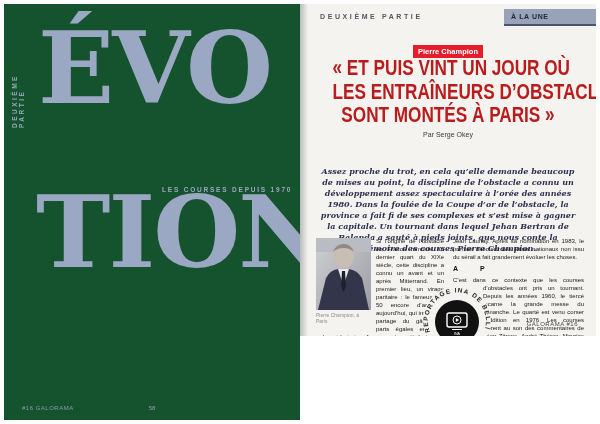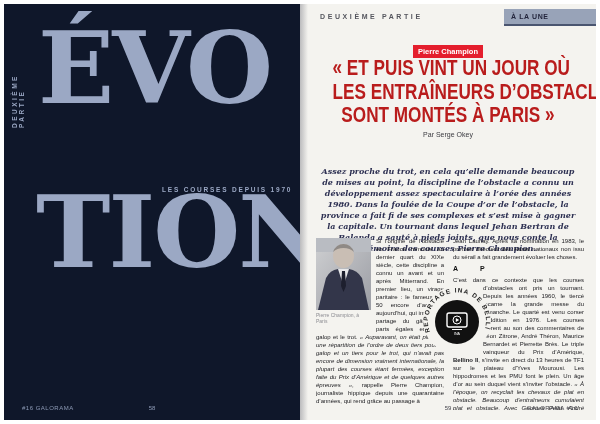--- a/index.html
+++ b/index.html
@@ -1,37 +1,37 @@
 <!DOCTYPE html>
 <html><head>
 <meta charset="utf-8">
 <style>
   html,body{margin:0;padding:0;background:#ffffff;}
   *{box-sizing:border-box;}
   .spread{position:relative;width:600px;height:424px;background:#ffffff;overflow:hidden;
           font-family:"Liberation Sans",sans-serif;}
 
   
-  .page-left{position:absolute;left:4px;top:4px;width:296px;height:416px;background:#0f172a;overflow:hidden;}
+  .page-left{position:absolute;left:4px;top:4px;width:296px;height:416px;background:#14532d;overflow:hidden;}
   .vertical-kicker{position:absolute;left:7px;top:34px;height:90px;
       writing-mode:vertical-rl;transform:rotate(180deg);
       font-size:6.5px;font-weight:bold;letter-spacing:2.5px;color:#9ba8c4;}
   .big-letter-row{position:absolute;font-family:"DejaVu Serif",serif;font-weight:bold;
       font-size:100px;line-height:1;color:#9ba8c4;letter-spacing:-2px;white-space:nowrap;}
   .row-evo{left:34px;top:14px;}
   .row-lu{left:10px;top:96px;}
   .row-tion{left:12px;top:178px;margin-left:20px;}
   .left-subtitle{position:absolute;left:158px;top:182px;font-size:6.5px;font-weight:bold;
       letter-spacing:1.8px;color:#9ba8c4;}
   .left-footer{position:absolute;left:0;right:0;bottom:5px;height:10px;font-size:6px;color:#8d9ab6;}
   .left-footer .issue{position:absolute;left:18px;letter-spacing:.5px;}
   .left-footer .pageno{position:absolute;left:0;right:0;text-align:center;}
 
   
-  .page-right{position:absolute;left:300px;top:4px;width:296px;height:416px;background:#f4f3ef;overflow:hidden;}
+  .page-right{position:absolute;left:300px;top:4px;width:296px;height:332px;background:#f4f3ef;overflow:hidden;}
   .page-right::before{content:"";position:absolute;left:0;top:0;bottom:0;width:8px;
       background:linear-gradient(to right,rgba(40,42,60,.28),rgba(40,42,60,0));pointer-events:none;}
   .kicker{position:absolute;left:20px;top:9px;font-size:7px;font-weight:bold;
       letter-spacing:2.6px;color:#55565e;}
   .alaune{position:absolute;right:0;top:5px;width:92px;height:17px;background:#98a3b8;
       border-bottom:2px solid #4a5570;line-height:15px;padding-left:7px;
       font-size:7px;font-weight:bold;letter-spacing:.6px;color:#23253c;}
   .tag-wrap{position:absolute;left:0;right:0;top:36px;text-align:center;}
   .tag{display:inline-block;background:#e41e2d;color:#ffffff;font-size:7.5px;font-weight:bold;
       padding:2px 5px 1.5px;}

